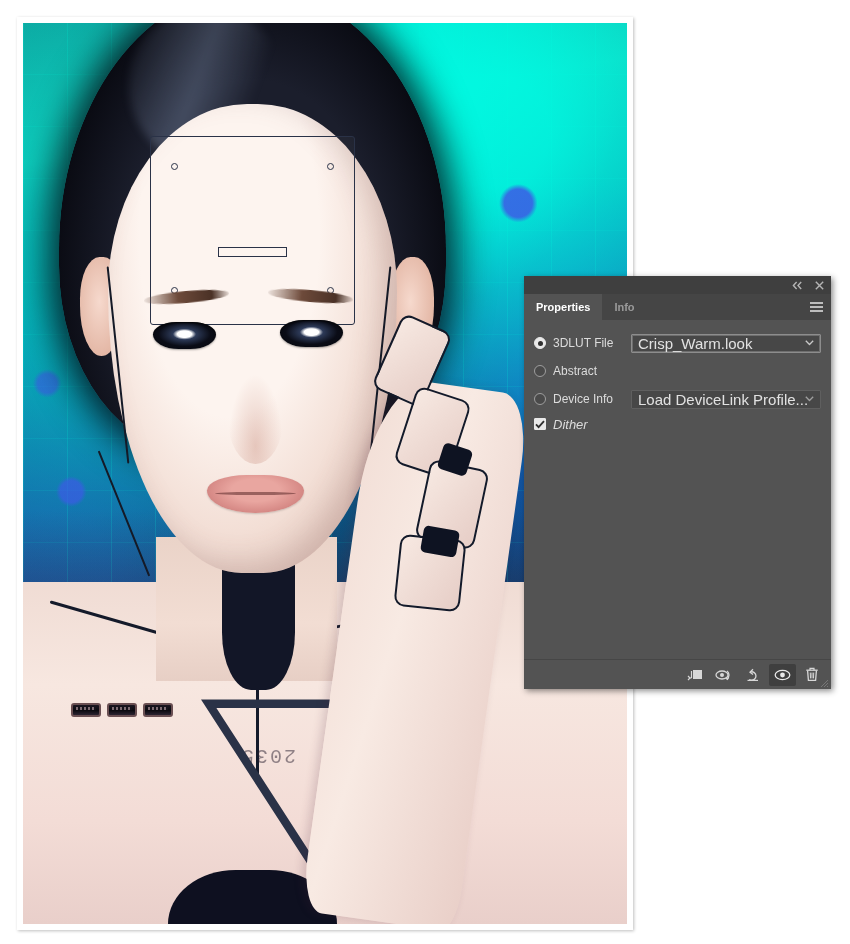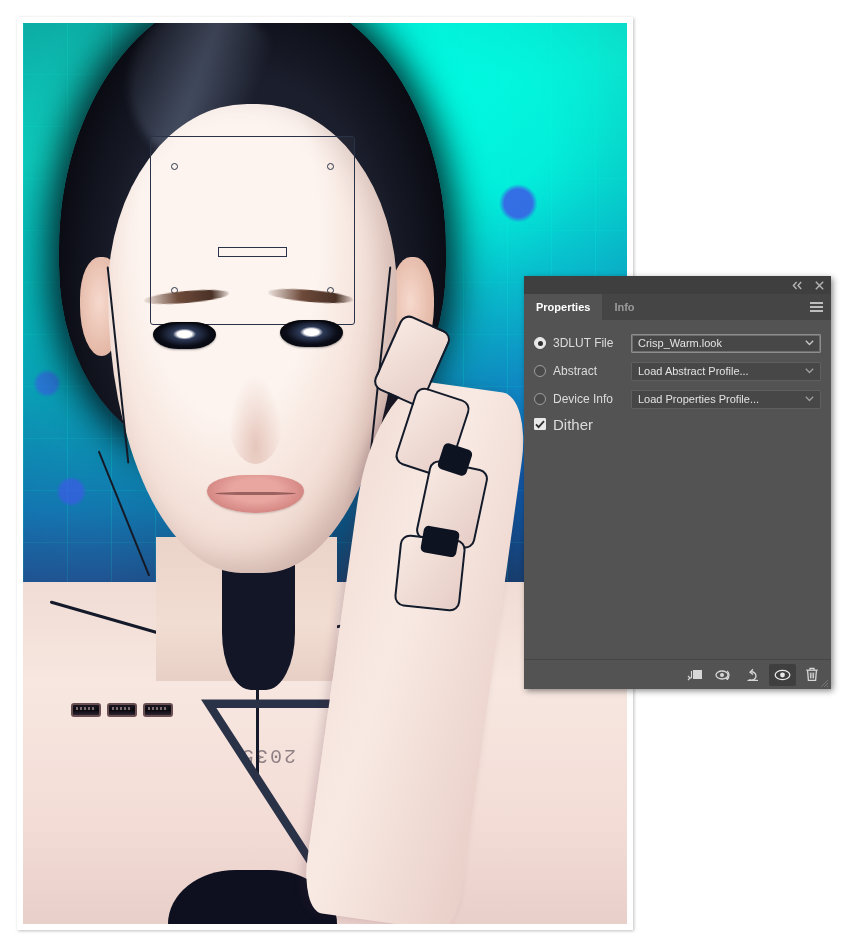--- a/index.html
+++ b/index.html
@@ -229,33 +229,33 @@
     display: flex; align-items: center; justify-content: center; margin-right: 7px; flex: none;
   }
   .radio.on { background: #e9e9e9; border-color: #e9e9e9; }
   .radio.on span { width: 5px; height: 5px; border-radius: 50%; background: #2f2f2f; }
   .row-label { width: 78px; font-size: 12px; color: #dcdcdc; flex: none; }
 
   .select {
     flex: 1; height: 19px; background: #474747;
     border: 1px solid #5f5f5f; border-radius: 1px;
     display: flex; align-items: center; padding: 0 6px;
-    font-size: 11px; color: #e2e2e2; position: relative;
+    font-size: 15px; color: #e2e2e2; position: relative;
   }
   .select.focus { border-color: #8d8d8d; box-shadow: 0 0 0 1px #6e6e6e inset; }
   .select .caret { position: absolute; right: 6px; top: 50%; transform: translateY(-55%); }
   .select .caret svg { display:block; }
 
   .check-row { display: flex; align-items: center; height: 18px; margin-top: -1px; }
   .checkbox {
     width: 12px; height: 12px; background: #e9e9e9; border: 1px solid #e9e9e9;
     border-radius: 1px; margin-right: 7px; display:flex; align-items:center; justify-content:center;
   }
   .checkbox svg { display:block; }
-  .check-label { font-size: 15px; color: #dcdcdc; }
+  .check-label { font-size: 13px; color: #dcdcdc; font-style: italic; }
 
   .panel-footer {
     position: absolute; left: 0; right: 0; bottom: 0; height: 30px;
     background: #535353; border-top: 1px solid #464646;
     display: flex; align-items: center; justify-content: flex-end;
     padding-right: 6px; gap: 2px;
   }
   .fbtn { width: 27px; height: 22px; display: flex; align-items: center; justify-content: center; border-radius: 2px; }
   .fbtn.active { background: #3f3f3f; }
   .fbtn svg { display: block; }
@@ -380,35 +380,27 @@
             <svg width="9" height="6" viewBox="0 0 9 6">
                 <path d="M0.8 1 L4.5 4.8 L8.2 1" fill="none" stroke="#c8c8c8" stroke-width="1.3"></path>
               </svg>
           </span>
         </span>
       </div>
 
       <div class="row">
         <span class="radio"></span>
         <span class="row-label">Abstract</span>
-        <span class="select">
-          <span>Load Abstract Profile...</span>
-          <span class="caret">
-            <svg width="9" height="6" viewBox="0 0 9 6">
-                <path d="M0.8 1 L4.5 4.8 L8.2 1" fill="none" stroke="#9f9f9f" stroke-width="1.3"></path>
-              </svg>
-          </span>
-        </span>
       </div>
 
       <div class="row">
         <span class="radio"></span>
         <span class="row-label">Device Info</span>
         <span class="select">
-          <span>Load Properties Profile...</span>
+          <span>Load DeviceLink Profile...</span>
           <span class="caret">
             <svg width="9" height="6" viewBox="0 0 9 6">
                 <path d="M0.8 1 L4.5 4.8 L8.2 1" fill="none" stroke="#9f9f9f" stroke-width="1.3"></path>
               </svg>
           </span>
         </span>
       </div>
 
       <div class="check-row">
         <span class="checkbox">

